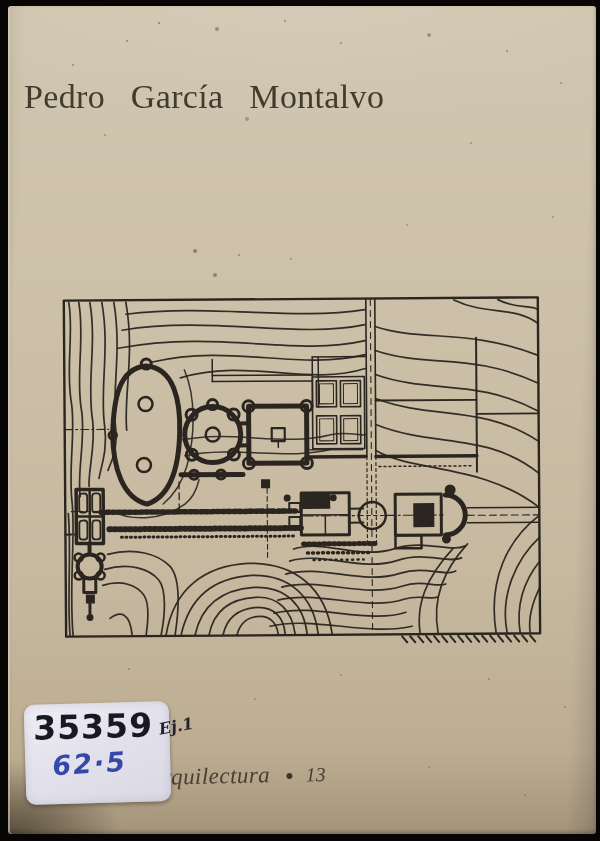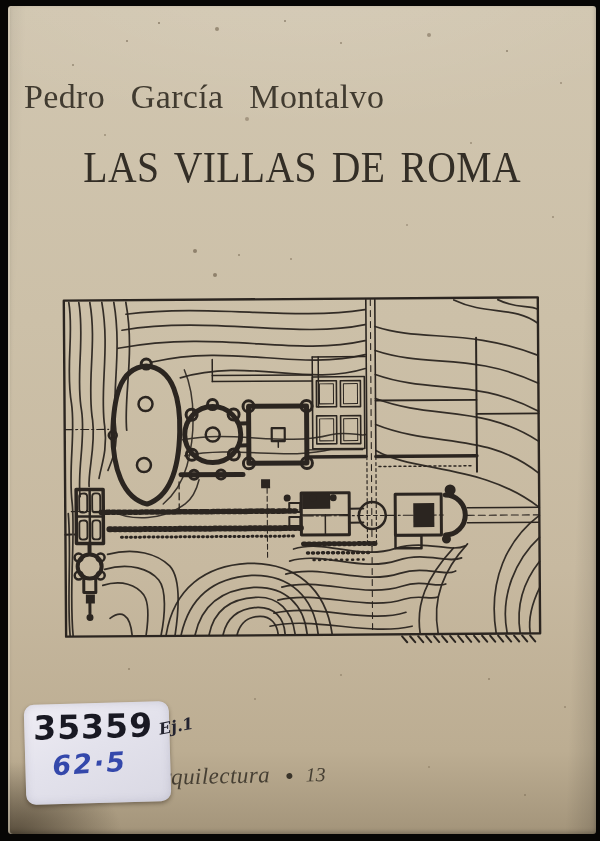--- a/index.html
+++ b/index.html
@@ -84,21 +84,20 @@
 </style>
 </head>
 <body>
 
 <div class="photo">
   <div class="cover">
     <div class="speckles"></div>
 
     <div class="author">Pedro García Montalvo</div>
 
-    <div class="title"><span class="tspan">LAS VILLAS DE ROMA</span></div>
 
     <div class="plan" aria-label="Site plan line drawing of a Roman villa with terrain contour lines, oval garden, round and square courtyards and terraces">
       <svg viewBox="0 0 478 351" xmlns="http://www.w3.org/2000/svg">
         <g stroke="#2b2520" fill="none" stroke-linecap="round" stroke-linejoin="round">
 
           <rect x="2" y="2" width="474" height="336" stroke-width="2.4"></rect>
           <path stroke-width="2" d="M338,340 l5,6 M346,340 l5,6 M354,340 l5,6 M362,340 l5,6 M370,340 l5,6 M378,340 l5,6 M386,340 l5,6 M394,340 l5,6 M402,340 l5,6 M410,340 l5,6 M418,340 l5,6 M426,340 l5,6 M434,340 l5,6 M442,340 l5,6 M450,340 l5,6 M458,340 l5,6 M466,340 l5,6"></path>
 
           <g stroke-width="1.7" opacity=".95">
             <path d="M7,4 C12,35 3,70 9,105 C13,135 5,170 9,205 C12,240 5,290 9,337"></path>

